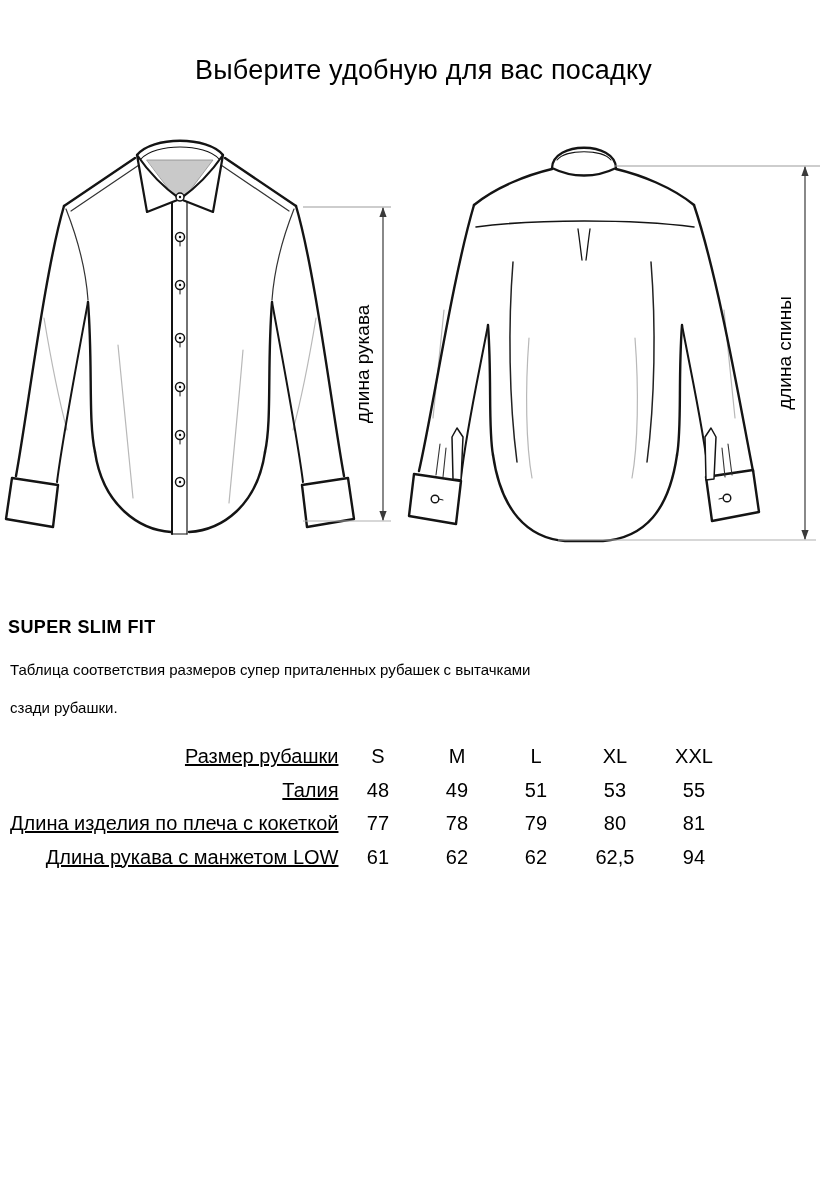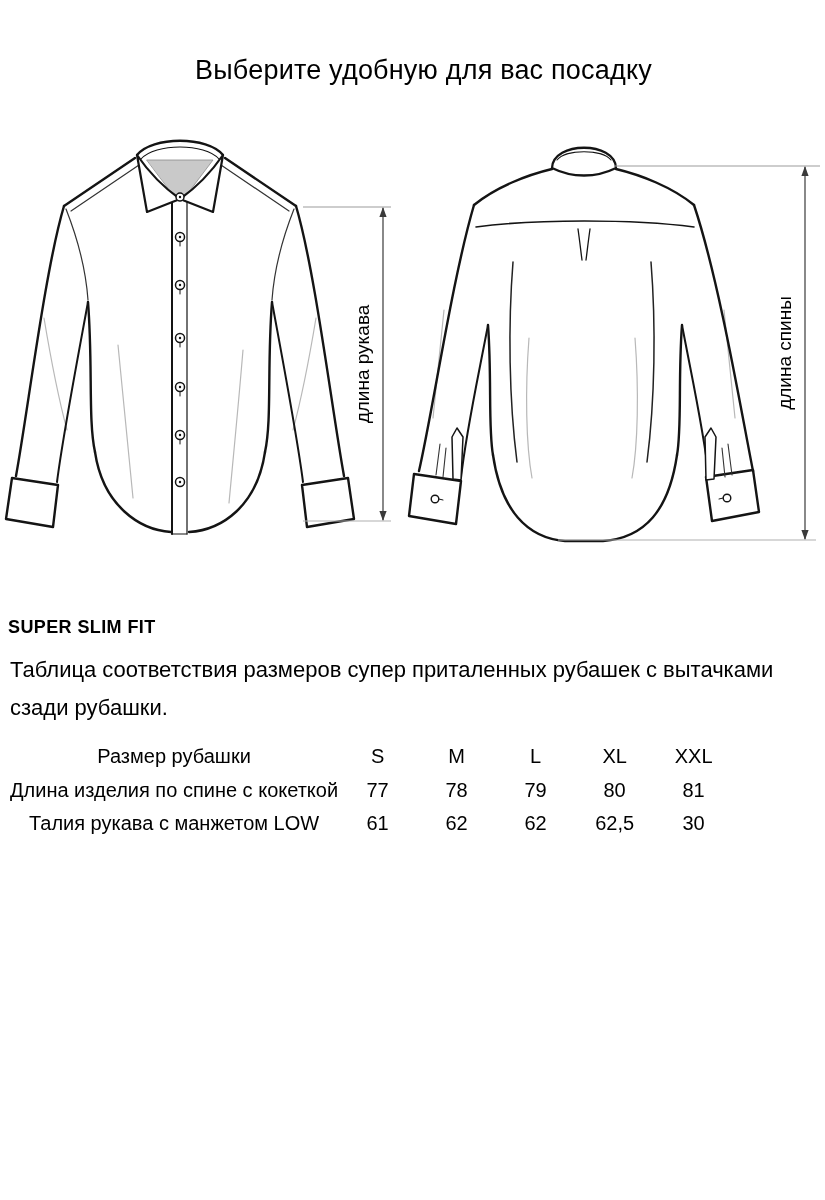--- a/index.html
+++ b/index.html
@@ -3,24 +3,24 @@
 <meta charset="utf-8">
 <style>
   html,body{margin:0;padding:0;background:#fff;}
   body{width:825px;height:1200px;font-family:"Liberation Sans",sans-serif;color:#000;}
   .page{position:relative;width:825px;height:1200px;overflow:hidden;background:#fff;}
   .title{position:absolute;top:44px;left:0;width:825px;margin:11px;text-align:center;
          font-size:27px;font-weight:400;letter-spacing:0.2px;}
   svg.diagrams{position:absolute;top:110px;left:0;display:block;}
   .dim-label{font-size:19px;fill:#000;font-family:"Liberation Sans",sans-serif;}
   .fit-heading{position:absolute;top:617px;left:8px;margin:0;font-size:18px;font-weight:700;letter-spacing:0.4px;}
-  .desc{position:absolute;top:651px;left:10px;margin:0;width:800px;font-size:22px;line-height:38px;}
+  .desc{position:absolute;top:651px;left:10px;margin:0;width:800px;font-size:15px;line-height:38px;}
   table.size-table{position:absolute;top:740px;left:10px;border-collapse:collapse;table-layout:fixed;}
   table.size-table td{height:33.5px;padding:0;font-size:20px;vertical-align:middle;}
-  td.row-label{width:270px;text-align:center;white-space:nowrap;overflow:visible;}
+  td.row-label{width:270px;text-align:right;white-space:nowrap;overflow:visible;text-decoration:underline;}
   td.cell{width:79px;text-align:center;}
 </style>
 </head>
 <body>
 
 <div class="page">
 
   <h1 class="title">Выберите удобную для вас посадку</h1>
 
   <svg class="diagrams" width="825" height="470" viewBox="0 0 825 470" xmlns="http://www.w3.org/2000/svg">
@@ -165,31 +165,39 @@
     <tbody>
         <tr>
           <td class="row-label">Размер рубашки</td>
           <td class="cell">S</td>
           <td class="cell">M</td>
           <td class="cell">L</td>
           <td class="cell">XL</td>
           <td class="cell">XXL</td>
         </tr>
         <tr>
-          <td class="row-label">Длина изделия по спине с кокеткой</td>
+          <td class="row-label">Талия</td>
+          <td class="cell">48</td>
+          <td class="cell">49</td>
+          <td class="cell">51</td>
+          <td class="cell">53</td>
+          <td class="cell">55</td>
+        </tr>
+        <tr>
+          <td class="row-label">Длина изделия по плеча с кокеткой</td>
           <td class="cell">77</td>
           <td class="cell">78</td>
           <td class="cell">79</td>
           <td class="cell">80</td>
           <td class="cell">81</td>
         </tr>
         <tr>
-          <td class="row-label">Талия рукава с манжетом LOW</td>
+          <td class="row-label">Длина рукава с манжетом LOW</td>
           <td class="cell">61</td>
           <td class="cell">62</td>
           <td class="cell">62</td>
           <td class="cell">62,5</td>
-          <td class="cell">30</td>
+          <td class="cell">94</td>
         </tr>
       </tbody>
   </table>
 
 </div>
 
 </body></html>

